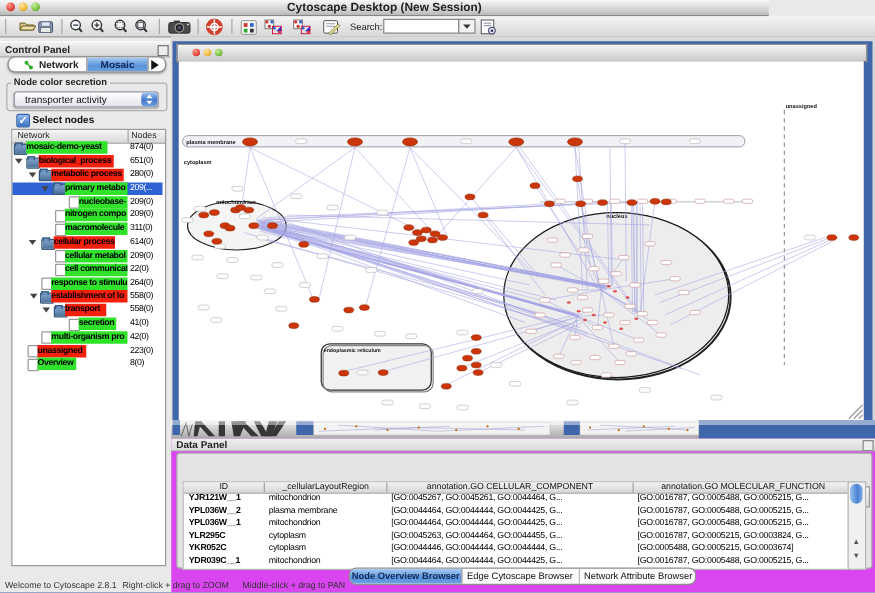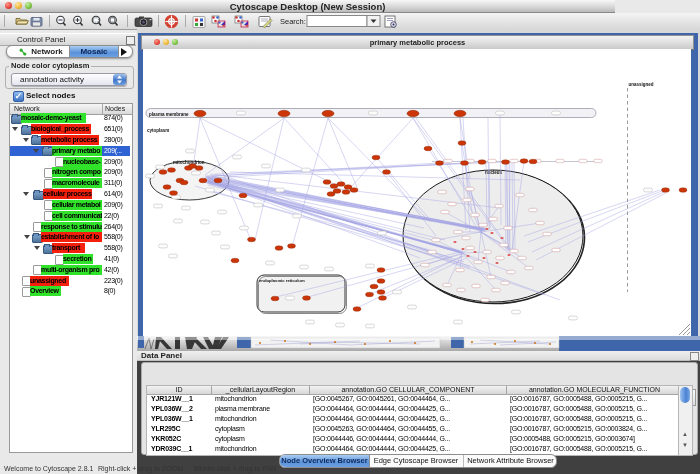--- a/index.html
+++ b/index.html
@@ -9,21 +9,21 @@
 #titlebar{left:0;top:0;width:615px;height:12px;
   background:linear-gradient(#f8f8f8,#cfcfcf 70%,#b9b9b9);border-bottom:1px solid #888;}
 #titlebar .t{width:100%;text-align:center;font-size:9.5px;font-weight:bold;color:#222;top:1px;left:0;}
 .tl{width:7px;height:7px;border-radius:50%;top:2px;}
 
 #toolbar{left:0;top:13px;width:700px;height:16px;
   background:linear-gradient(#f4f4f4,#d8d8d8);border-bottom:1px solid #9b9b9b;}
 
 #cp-head{left:0;top:33px;width:136px;height:11px;
   background:linear-gradient(#f0f0f0,#d7d7d7);border-bottom:1px solid #a8a8a8;border-top:1px solid #fff;}
-#cp-head .t{left:17px;top:1px;font-size:8px;font-weight:normal;color:#222;}
+#cp-head .t{left:4px;top:1px;font-size:8px;font-weight:bold;color:#222;}
 #tabbar{left:6px;top:45px;width:125px;height:11px;background:#fdfdfd;
   border:1px solid #8e8e8e;border-radius:6px;overflow:hidden;box-shadow:0 1px 2px rgba(0,0,0,.35);}
 #tab-mosaic{left:62px;top:0px;width:48px;height:11px;line-height:11px;
   background:linear-gradient(#a8ccf2,#5a92da 60%,#6ca0e2);border-left:1px solid #8e8e8e;border-right:1px solid #8e8e8e;
   font-size:8px;font-weight:bold;color:#10275a;text-align:center;line-height:12px;}
 #tab-net{left:18px;top:0px;width:44px;height:11px;line-height:11px;font-size:8px;font-weight:bold;color:#222;text-align:center;}
 #tab-arr{left:114px;top:2px;width:0;height:0;border-left:6px solid #111;border-top:4px solid transparent;border-bottom:4px solid transparent;}
 #groupbox{left:5px;top:66px;width:127px;height:21px;border:1px solid #b0b0b0;border-radius:3px;}
 #gb-label{left:9px;top:61px;font-size:7.5px;font-weight:bold;color:#222;background:#e9e9e9;padding:0 2px;}
 #combo{left:11px;top:73px;width:114px;height:11px;background:linear-gradient(#ffffff,#e4e4ee);
@@ -51,21 +51,21 @@
 #desktop{left:137px;top:29px;width:563px;height:322px;background:#d8d8d8;}
 #win{left:138px;top:33px;width:560px;height:305px;background:#3f66aa;}
 #wtitle{left:3px;top:2px;width:551px;height:13px;background:linear-gradient(#f4f4f4,#c9c9c9);
   border:1px solid #909090;border-bottom:1px solid #6f6f6f;}
 #wtitle .t{width:100%;text-align:center;font-size:7.5px;font-weight:bold;color:#222;top:2px;}
 .wtl{width:6px;height:6px;border-radius:50%;top:3px;}
 #canvas{left:5px;top:16px;width:548px;height:287px;background:#ffffff;}
 
 #strip{left:137px;top:336px;width:563px;height:15px;background:linear-gradient(#f0f0f0,#a8a8a8);}
 
-#dp{left:137px;top:351px;width:563px;height:123px;background:#404040;}
+#dp{left:137px;top:351px;width:563px;height:123px;background:#d946ef;}
 #dp-head{left:0px;top:0px;width:563px;height:9px;background:linear-gradient(#efefef,#dcdcdc);border-bottom:1px solid #bdbdbd;}
 #dp-head .t{left:4px;top:0px;font-size:8px;font-weight:bold;color:#222;}
 #dp-inner{left:4px;top:11px;width:555px;height:91px;background:#e4e4e4;border:1px solid #aaa;border-radius:3px;}
 .dbtn{position:absolute;top:6px;width:16px;height:15px;background:linear-gradient(#fcfcfc,#dddddd);border:1px solid #999;margin-top:20px;}
 #dtable{left:4px;top:21.5px;width:536px;height:69px;background:#fff;border:1px solid #b5b5b5;font-size:7px;}
 #dt-head{left:0;top:0;width:536px;height:8.5px;background:linear-gradient(#f2f2f2,#d7d7d7);border-bottom:1px solid #a5a5a5;color:#111;}
 #dt-head div{position:absolute;top:0.5px;text-align:center;}
 .drow{left:0;width:536px;height:10px;line-height:10px;color:#000;white-space:nowrap;}
 .drow div{position:absolute;overflow:hidden;letter-spacing:-0.2px;}
 .c1{left:4px;width:60px;font-weight:bold;}
@@ -194,23 +194,23 @@
     <svg width="8" height="8" style="display:block">
         <circle cx="2.2" cy="2.2" r="1.6" fill="#2fae2f"></circle>
         <circle cx="5.8" cy="6" r="1.6" fill="#2fae2f"></circle>
         <line x1="2.2" y1="2.2" x2="5.8" y2="6" stroke="#2fae2f" stroke-width="1.1"></line>
       </svg>
   </div>
   <div class="abs" id="tab-mosaic">Mosaic</div>
   <div class="abs" id="tab-arr"></div>
 </div>
 <div class="abs" id="groupbox"></div>
-<div class="abs" id="gb-label">Node color cytoplasm</div>
+<div class="abs" id="gb-label">Node color secretion</div>
 <div class="abs" id="combo">
-    <div class="abs t">annotation activity</div>
+    <div class="abs t">transporter activity</div>
   <div class="abs" id="combo-btn">
       <svg width="13" height="11" style="display:block">
    <path d="M6.5 1.5 L9 4.5 L4 4.5 Z" fill="#fff"></path>
         <path d="M6.5 9.5 L9 6.5 L4 6.5 Z" fill="#fff"></path>
       </svg>
     </div>
 </div>
 <div class="abs" id="checkbox">✓</div>
 <div class="abs" id="cb-label">Select nodes</div>
 
@@ -309,21 +309,20 @@
 <div class="abs trow" style="top:182.4px;">
       <div class="file" style="left:12px;"></div>
       <span class="lbl g" style="left:20px;width:31px;">Overview</span>
       <span class="num" style="">8(0)</span>
     </div>
 </div>
 
 <div class="abs" id="desktop"></div>
 <div class="abs" id="win">
   <div class="abs" id="wtitle">
-      <div class="abs t">primary metabolic process</div>
     <div class="abs wtl" style="left:12px;background:radial-gradient(circle at 35% 30%,#ff9a8a,#e3443a 60%,#b02820);"></div>
     <div class="abs wtl" style="left:21px;background:radial-gradient(circle at 35% 30%,#ffe9a0,#f0b63c 60%,#c08a1a);"></div>
     <div class="abs wtl" style="left:30px;background:radial-gradient(circle at 35% 30%,#c5f0a0,#7cc143 60%,#4e9420);"></div>
   </div>
   <div class="abs" id="canvas">
       <svg width="548" height="287" style="position:absolute;left:0;top:0;">
 <rect x="3" y="59.5" width="450" height="9" rx="4.5" fill="#f2f2f6" stroke="#9a9aa8" stroke-width="0.8"></rect>
 <text x="6" y="66.5" font-size="4.5" font-weight="bold" fill="#111" font-family="Liberation Sans">plasma membrane</text>
 <text x="4" y="82.5" font-size="4.5" font-weight="bold" fill="#111" font-family="Liberation Sans">cytoplasm</text>
 <ellipse cx="46.5" cy="131.5" rx="39.5" ry="19.5" fill="#f4f4f4" stroke="#222" stroke-width="0.9"></ellipse>

